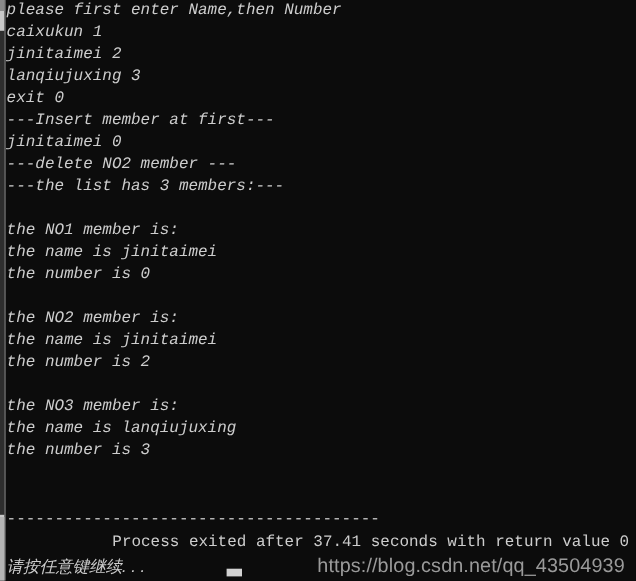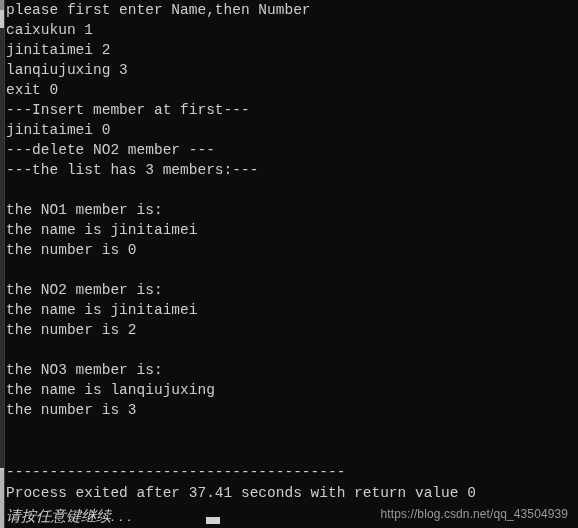--- a/index.html
+++ b/index.html
@@ -58,20 +58,21 @@
     position: absolute;
     left: 6px;
     top: 0;
     width: 566px;
     height: 528px;
     color: #cdcdcd;
     font-size: 14.5px;
     line-height: 20px;
     white-space: pre;
     letter-spacing: 0px;
+    font-style: italic;
   }
   .line {
     height: 20px;
     white-space: pre;
   }
   .line.blank {
     color: transparent;
   }
 
   
@@ -89,20 +90,21 @@
     line-height: 20px;
     font-family: "Liberation Mono", "DejaVu Sans Mono", monospace;
   }
   #exit-line {
     height: 22px;
     white-space: pre;
     color: #cdcdcd;
     font-size: 14.5px;
     line-height: 22px;
     font-family: "Liberation Mono", "DejaVu Sans Mono", monospace;
+    text-align: right;
   }
   #prompt-row {
     position: relative;
     height: 24px;
     line-height: 24px;
   }
   #prompt-text {
     color: #cdcdcd;
     font-size: 15px;
     font-family: "Liberation Sans", "DejaVu Sans", sans-serif;
@@ -115,21 +117,21 @@
     top: 13px;
     width: 14px;
     height: 7px;
     background: #d2d2d2;
   }
   #watermark {
     position: absolute;
     right: 4px;
     bottom: 2px;
     color: #9a9a9a;
-    font-size: 12px;
+    font-size: 18px;
     font-family: "Liberation Sans", "DejaVu Sans", sans-serif;
     letter-spacing: 0.1px;
   }
 </style>
 </head>
 <body>
 
 <div id="screen">
 
   <div id="scrollbar">

